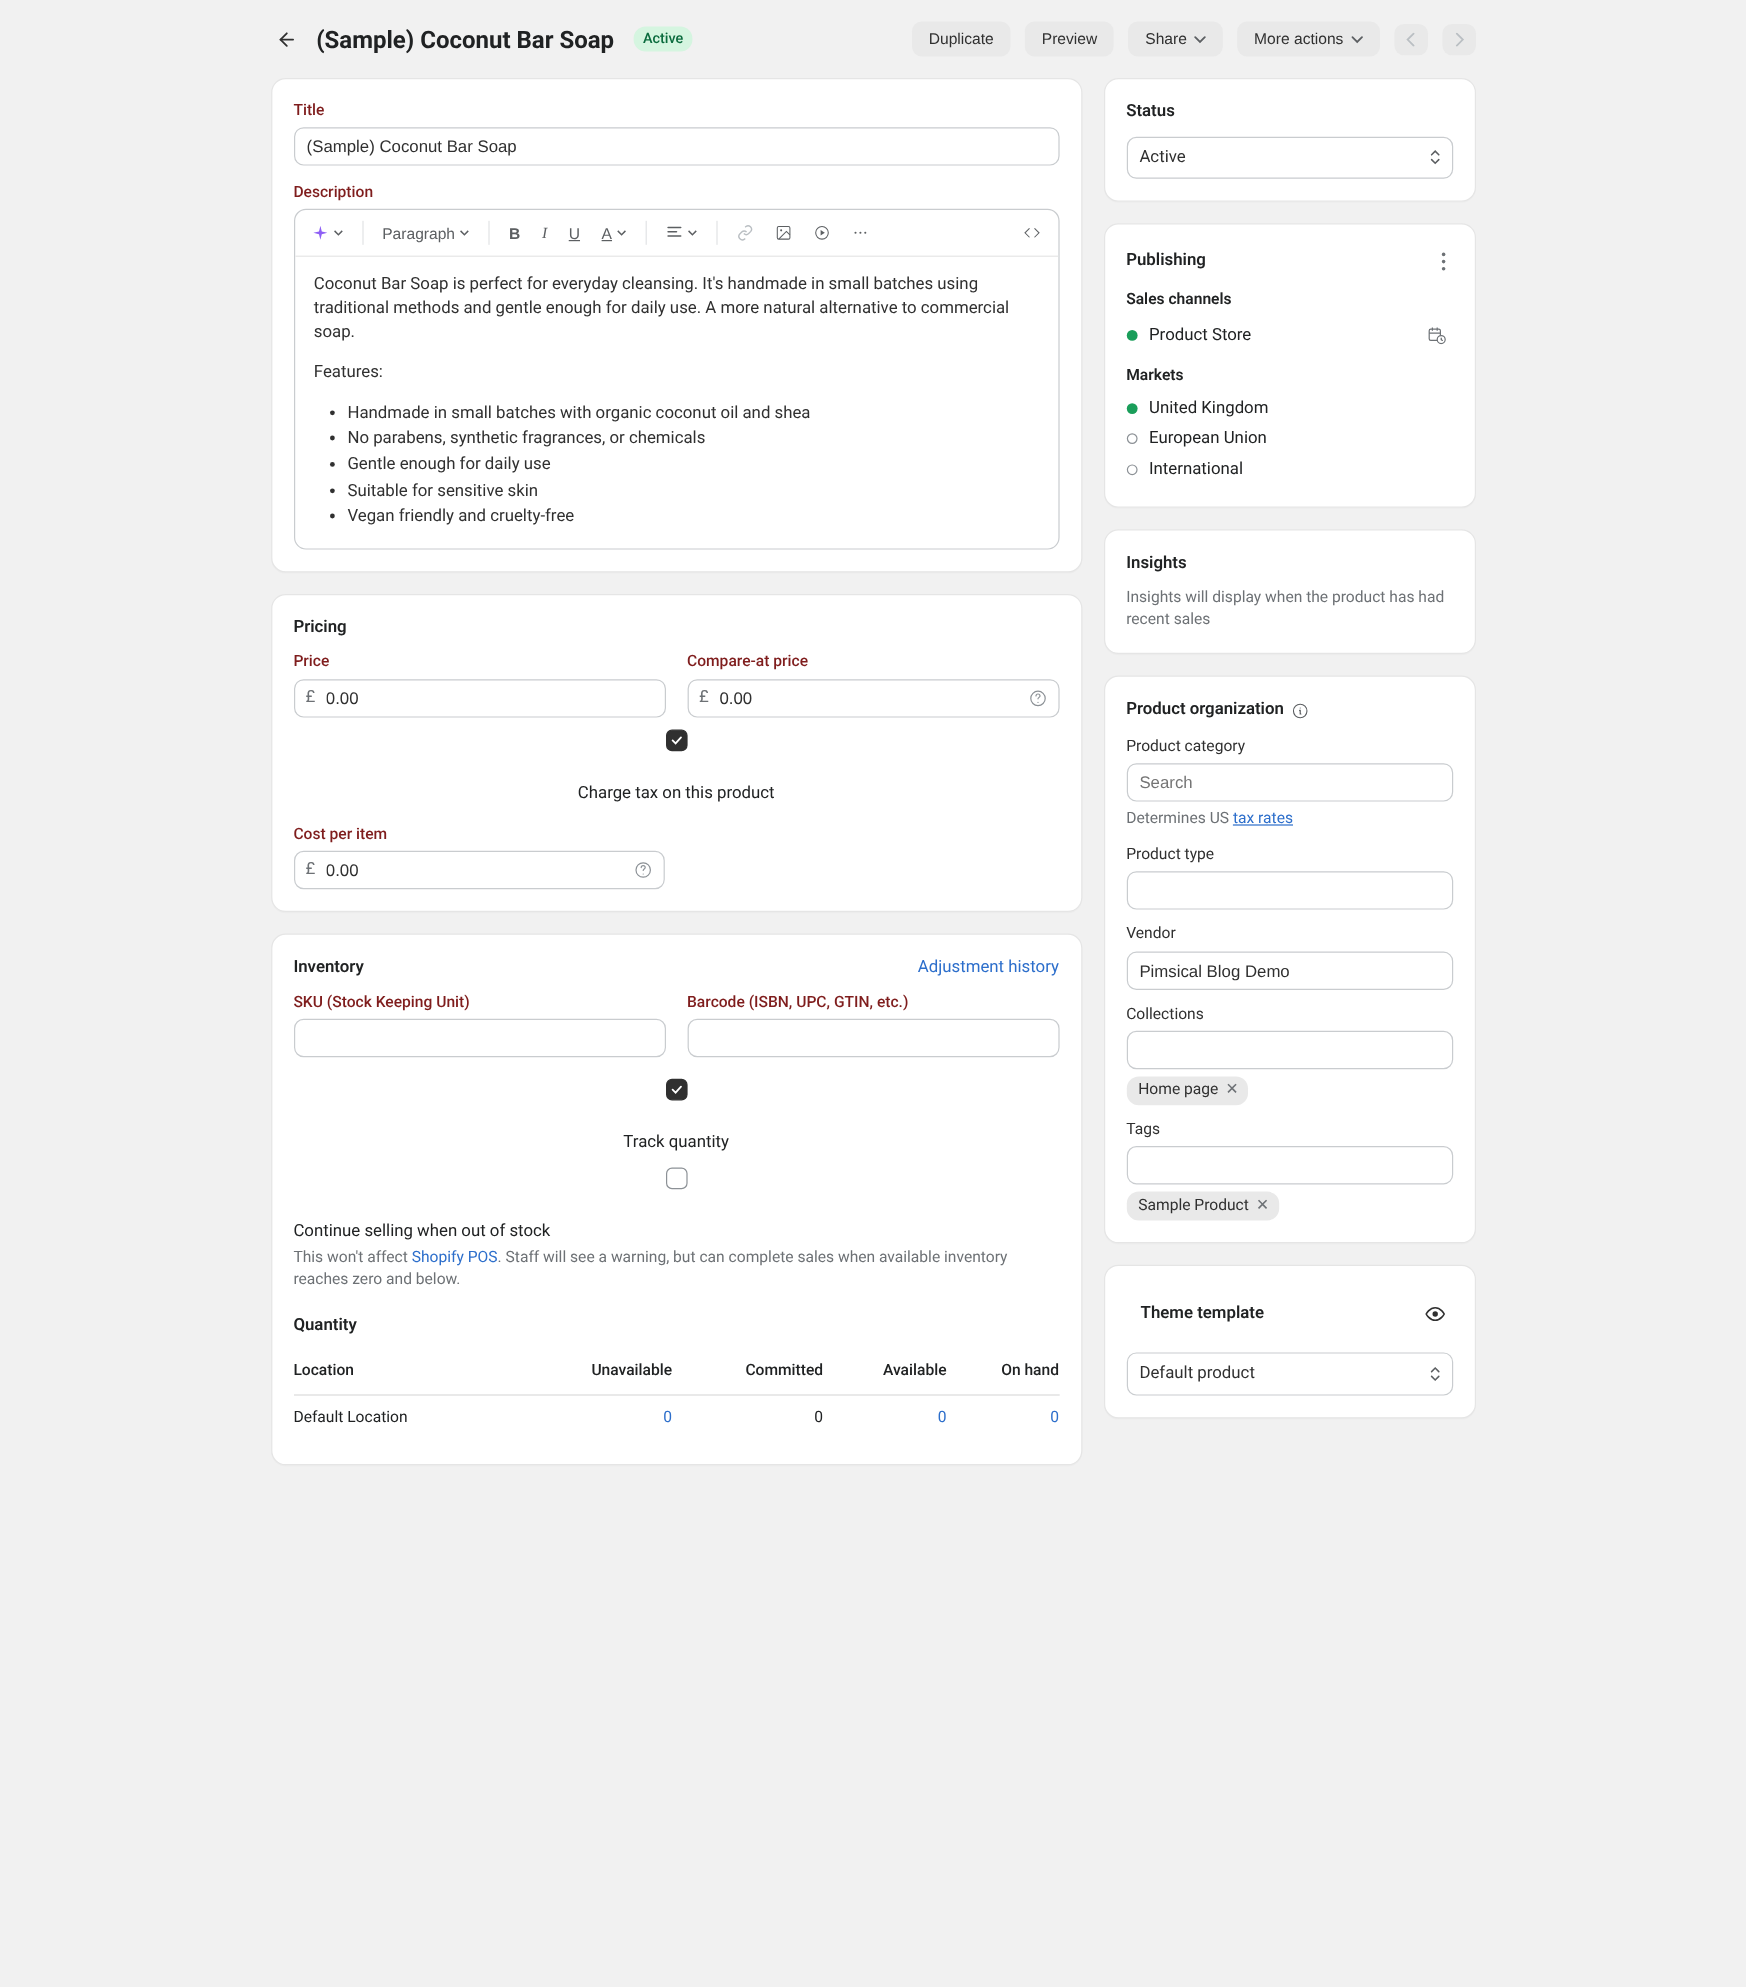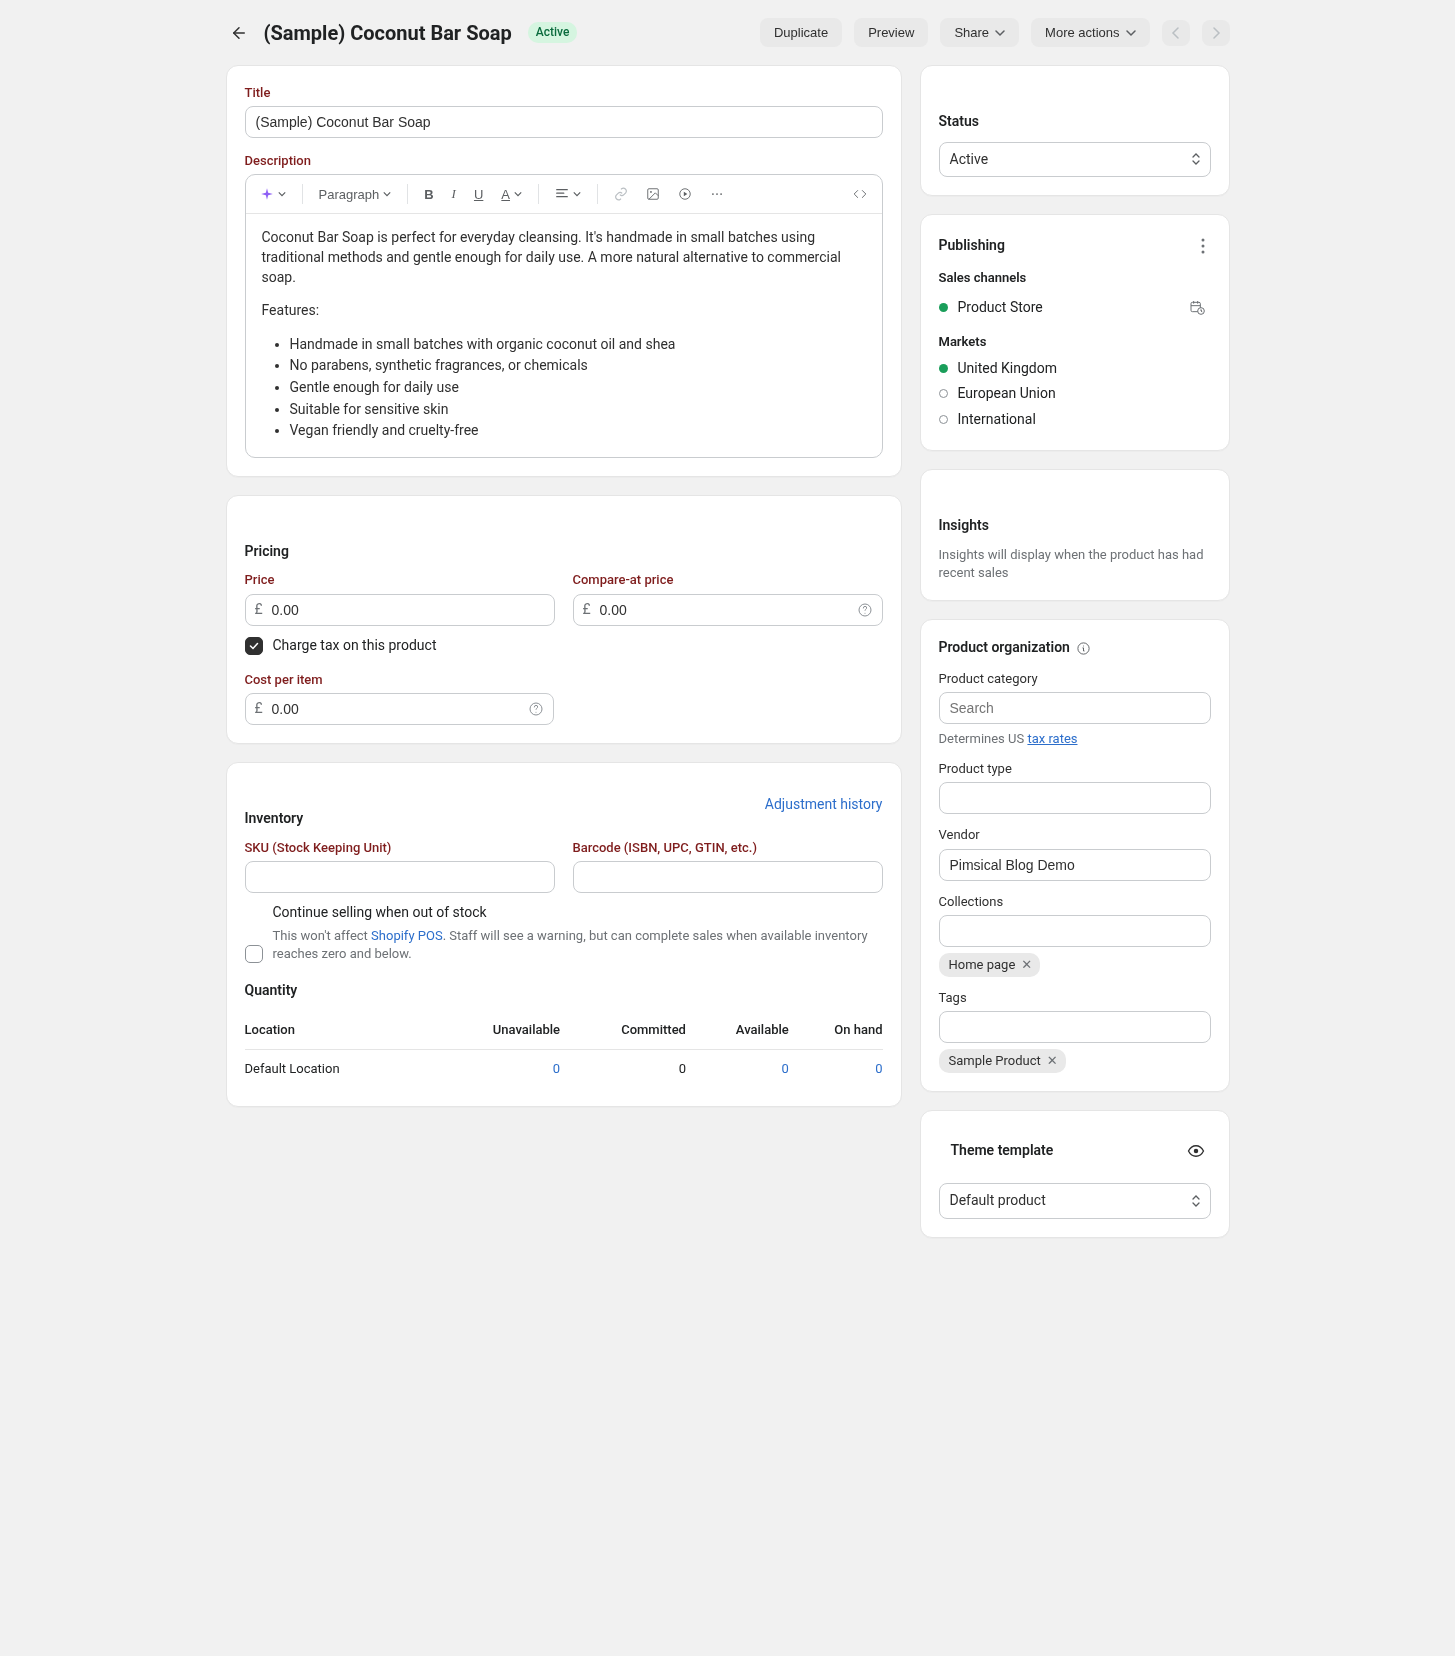--- a/index.html
+++ b/index.html
@@ -27,21 +27,21 @@
     display: inline-flex; align-items: center; gap: 6px;
   }
   .hbtn.icon-only { padding: 7px 9px; }
   .hbtn svg.caret { width: 10px; height: 10px; }
   .layout { display: grid; grid-template-columns: 1fr 310px; gap: 18px; align-items: start; }
   .card {
     background: #fff; border-radius: 12px; padding: 18px; margin-bottom: 18px;
     border: 1px solid #e5e5e5; box-shadow: 0 1px 0 rgba(0,0,0,0.02);
   }
   .label { font-size: 13px; font-weight: 500; color: #7f1d1d; margin-bottom: 4px; display:block; }
-  .section-title { font-size: 14px; font-weight: 600; margin-bottom: 10px; margin-top: 28px; }
+  .section-title { font-size: 14px; font-weight: 600; margin-bottom: 10px; }
   .input, .select {
     width: 100%; border: 1px solid #c9cccf; border-radius: 8px; padding: 7px 10px;
     font-size: 14px; background: #fff; color: #303030;
   }
   .input.with-prefix { padding-left: 26px; }
   .input-wrap { position: relative; }
   .prefix { position: absolute; left: 10px; top: 50%; transform: translateY(-50%); color: #6d7175; font-size:14px; }
   .suffix-help { position: absolute; right: 10px; top: 50%; transform: translateY(-50%); color: #8c9196; }
   .editor-frame { border: 1px solid #c9cccf; border-radius: 10px; overflow: hidden; }
   .toolbar {
@@ -51,21 +51,21 @@
   .tbtn {
     background: none; border: none; border-radius: 6px; padding: 5px 6px; cursor: pointer;
     color: #5c5f62; display: inline-flex; align-items: center; gap: 4px; font-size: 13px; justify-content: center;
   }
   .tb-sep { width: 1px; height: 20px; background: #e1e3e5; margin: 0 4px; }
   .editor-body { padding: 14px 16px; font-size: 14px; color: #303030; min-height: 160px; }
   .editor-body p { margin-bottom: 14px; }
   .editor-body ul { padding-left: 28px; }
   .editor-body li { margin-bottom: 2px; list-style: disc; }
   .row-2 { display: grid; grid-template-columns: 1fr 1fr; gap: 18px; }
-  .check-row { display: flex; align-items: flex-end; gap: 10px; margin-top: 10px; }
+  .check-row { display: flex; align-items: center; gap: 26px; margin-top: 10px; flex-direction: column; }
   .checkbox {
     width: 18px; height: 18px; border-radius: 5px; border: 1px solid #8c9196; flex: none;
     display: flex; align-items: center; justify-content: center; background:#fff;
   }
   .checkbox.checked { background: #303030; border-color: #303030; }
   .checkbox.checked svg { color: #fff; }
   .subtext { font-size: 13px; color: #6d7175; }
   .link { color: #2c6ecb; text-decoration: none; }
   .link.u { text-decoration: underline; }
   .inventory-head { display: flex; justify-content: space-between; align-items: center; margin-bottom: 10px; }
@@ -292,20 +292,28 @@
         <div class="row-2" style="margin-top:6px">
           <div>
             <label class="label">SKU (Stock Keeping Unit)</label>
             <input class="input" style="">
           </div>
           <div>
             <label class="label">Barcode (ISBN, UPC, GTIN, etc.)</label>
             <input class="input" style="">
           </div>
         </div>
+        <div class="check-row" style="margin-top:18px">
+          <div class="checkbox checked">
+            <svg width="12" height="12" viewBox="0 0 24 24">
+                <path d="M5 12 L10 17 L19 7" stroke="currentColor" stroke-width="3" fill="none" stroke-linecap="round"></path>
+              </svg>
+          </div>
+          <span>Track quantity</span>
+        </div>
         <div class="check-row">
           <div class="checkbox"></div>
           <div>
             <div>Continue selling when out of stock</div>
             <div class="subtext" style="margin-top:4px">
               <span>This won't affect </span><a href="#" class="link">Shopify POS</a><span>. Staff will see a warning, but can complete sales when available inventory reaches zero and below.</span>
             </div>
           </div>
         </div>
 

